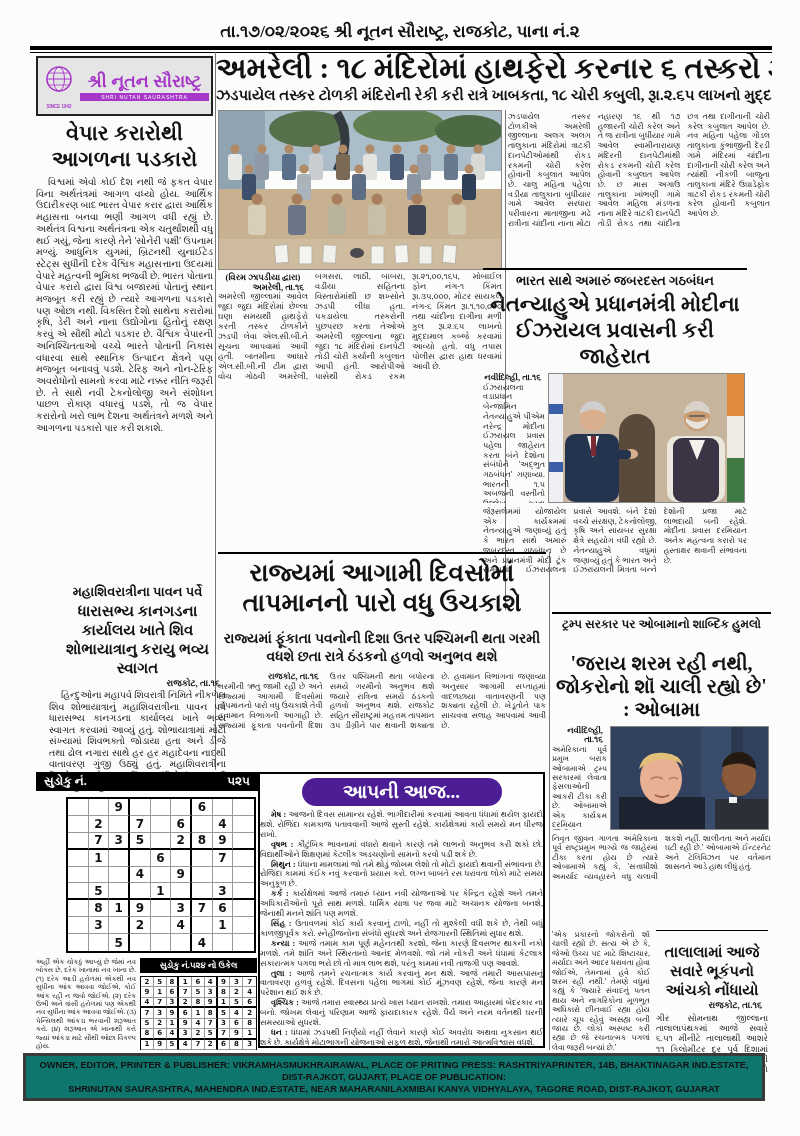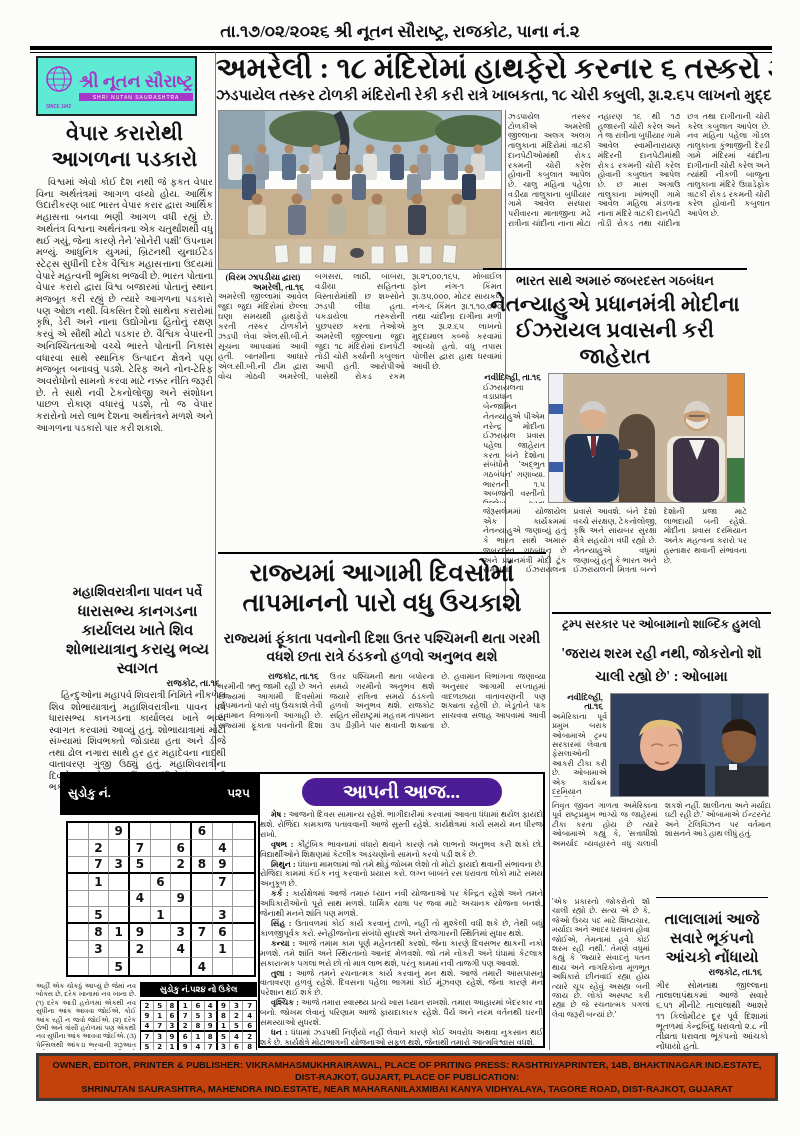--- a/index.html
+++ b/index.html
@@ -7,41 +7,41 @@
         font-family:"Liberation Serif",serif;overflow:hidden;}
   .jt{text-align:justify;}
   
   #top-dateline{position:absolute;top:22px;left:0;width:100%;text-align:center;
     font-size:17px;font-weight:700;}
   #top-rule{position:absolute;top:46px;left:30px;width:742px;height:4px;background:#000;}
   #top-rule:after{content:"";position:absolute;top:6px;left:0;width:742px;height:1px;background:#000;}
   
   .vr{position:absolute;width:1px;background:#777;}
   
-  #masthead{position:absolute;left:36px;top:56px;width:161px;height:60px;border:2px solid #222;
-    box-sizing:border-box;display:flex;align-items:center;padding:2px;gap:2px;background:#5eead4;}
+  #masthead{position:absolute;left:36px;top:56px;width:177px;height:60px;border:2px solid #222;
+    box-sizing:border-box;display:flex;align-items:center;padding:2px;gap:2px;background:#e5e5e5;}
   .mh-right{flex:1;display:flex;flex-direction:column;align-items:center;}
   #masthead-title{font-size:17.5px;font-weight:800;line-height:19px;white-space:nowrap;}
   #masthead-banner{width:100%;margin-top:2px;color:#fff;font-family:"Liberation Sans",sans-serif;
     font-size:5px;letter-spacing:1px;text-align:center;padding:1px 0;}
   #masthead-since{font-family:"Liberation Sans",sans-serif;font-size:4.5px;font-weight:700;text-align:center;}
   
   #editorial{position:absolute;left:36px;top:120px;width:177px;}
   #editorial-headline{font-size:21px;line-height:26px;font-weight:800;text-align:center;}
   #editorial-body{margin-top:5px;font-size:9.5px;line-height:11.7px;height:398px;overflow:hidden;text-indent:12px;}
   
   #shiv{position:absolute;left:49px;top:584px;width:177px;}
   .kicker{font-size:13px;font-weight:700;text-align:center;}
   #shiv-headline{font-size:15px;line-height:19px;font-weight:800;text-align:center;margin-top:2px;}
   .dateline{font-size:9px;font-weight:700;text-align:right;padding-right:6px;}
   #shiv-body{font-size:9.5px;line-height:11.5px;height:104px;overflow:hidden;text-indent:12px;margin-top:1px;}
   
   #sudoku{position:absolute;left:36px;top:772px;width:222px;height:278px;overflow:hidden;}
   #sudoku-header{background:#000;color:#fff;display:flex;justify-content:space-between;
-    padding:14px 8px;font-size:12px;font-weight:700;margin-left:24px;}
+    padding:2px 8px;font-size:12px;font-weight:700;}
   .sgrid{display:grid;background:#fff;font-family:"DejaVu Sans",sans-serif;font-weight:700;border:2px solid #000;}
   #sudoku-grid{grid-template-columns:repeat(9,1fr);grid-template-rows:repeat(9,1fr);
     width:186px;height:152px;margin:6px 0 0 30px;font-size:12px;}
   .cell{border-right:1px solid #999;border-bottom:1px solid #999;display:flex;
     align-items:center;justify-content:center;}
   .cell.cr{border-right:2px solid #000;} .cell.cb{border-bottom:2px solid #000;}
   .cell.last-c{border-right:none;} .cell.last-r{border-bottom:none;}
   #sudoku-bottom{display:flex;gap:4px;margin-top:5px;}
   #sudoku-instructions{width:100px;font-size:6.8px;line-height:8.4px;text-align:justify;}
   .sol-wrap{width:117px;}
@@ -72,42 +72,42 @@
     height:128px;overflow:hidden;}
   
   #weather{position:absolute;left:218px;top:552px;width:328px;border-top:2px solid #000;padding-top:4px;box-sizing:border-box;}
   #weather-headline{font-size:25px;line-height:30px;font-weight:800;text-align:center;}
   #weather-sub{font-size:14px;line-height:18px;font-weight:700;text-align:center;margin-top:12px;}
   #weather-body{margin-top:6px;column-count:3;column-gap:7px;font-size:8px;line-height:9.8px;
     height:108px;overflow:hidden;}
   
   #obama{position:absolute;left:552px;top:612px;width:219px;border-top:2px solid #000;padding-top:3px;box-sizing:border-box;}
   #obama-kicker{font-size:12px;font-weight:700;text-align:center;}
-  #obama-headline{font-size:14px;line-height:23px;font-weight:800;text-align:center;margin-top:10px;}
+  #obama-headline{font-size:20px;line-height:23px;font-weight:800;text-align:center;margin-top:20px;}
   .ob-row{display:flex;gap:3px;margin-top:5px;}
   #obama-side{width:55px;height:104px;font-size:7.8px;line-height:9.4px;overflow:hidden;}
   #obama-photo{width:159px;height:104px;border:1px solid #888;box-sizing:border-box;}
   #obama-body{margin-top:4px;column-count:2;column-gap:7px;font-size:7.8px;line-height:9.4px;
     height:92px;overflow:hidden;}
   .ob-bottom{display:flex;gap:6px;margin-top:4px;}
   #obama-body2{width:98px;height:160px;font-size:7.8px;line-height:9.4px;overflow:hidden;}
   #quake{width:112px;border-top:1.5px solid #000;padding-top:12px;}
   #quake-headline{font-size:15px;line-height:19px;font-weight:800;text-align:center;}
   #quake-body{font-size:8.6px;line-height:10.2px;text-align:justify;height:112px;overflow:hidden;margin-top:2px;}
   
   #horoscope{position:absolute;left:258px;top:772px;width:287px;height:276px;border:2px solid #000;
     box-sizing:border-box;overflow:hidden;background:#fdfdfb;}
   #horoscope-title{width:200px;margin:4px auto 3px auto;background:#4c1d95;color:#fff;border-radius:16px;
     text-align:center;font-size:19px;font-weight:800;padding:3px 0;}
   #horoscope-body{padding:1px 0;font-size:8.1px;line-height:9.9px;text-align:justify;}
   .horo-p{margin:0;text-indent:11px;}
   
-  #footer{position:absolute;left:36px;top:1053px;width:742px;border:3px solid #3a3a3a;box-sizing:border-box;
+  #footer{position:absolute;left:23px;top:1053px;width:742px;border:3px solid #3a3a3a;box-sizing:border-box;
     padding:3px 6px;text-align:center;font-family:"Liberation Sans",sans-serif;font-size:9.3px;
-    font-weight:700;line-height:12px;background:#c2410c;}
+    font-weight:700;line-height:12px;background:#0f766e;}
 </style>
 </head>
 <body>
 
 <div class="page">
 
   <div id="top-dateline">તા.૧૭/૦૨/૨૦૨૬ શ્રી નૂતન સૌરાષ્ટ્ર, રાજકોટ, પાના નં.૨</div>
   <div id="top-rule"></div>
 
   <div class="vr" style="left:215px;top:52px;height:718px;"></div>

